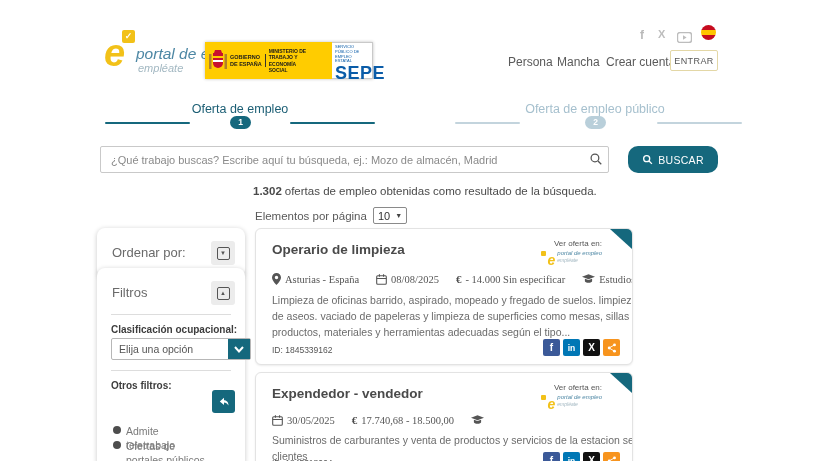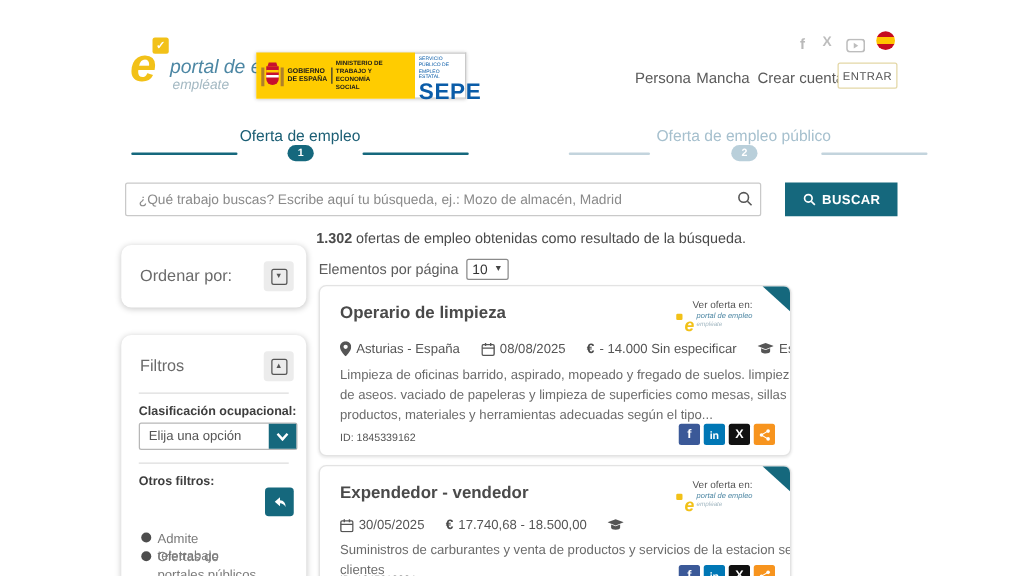--- a/index.html
+++ b/index.html
@@ -36,35 +36,35 @@
   .step-line.inactive { background:#c3d4dd; }
   .step-label { top:102px; font-size:12.5px; color:#1b5e74; text-align:center; cursor:pointer; }
   .step-label.inactive { color:#a6c0ce; }
   .step-badge { top:116px; width:21px; height:13px; border-radius:7px; background:#15687d; color:#fff; font-size:8.5px; font-weight:bold; text-align:center; line-height:13px; }
   .step-badge.inactive { background:#b9cfda; }
 
   
   .search-input { left:100px; top:146px; width:509px; height:27px; border:1px solid #c9c9c9; border-radius:2px; padding:0 30px 0 10px; font-size:11px; color:#444; font-family:inherit; }
   .search-input::placeholder { color:#8a8a8a; }
   .search-glyph { left:589px; top:152px; }
-  .btn-buscar { left:628px; top:146px; width:90px; height:27px; background:#15687d; color:#fff; border:none; border-radius:0; font-size:10.5px; font-weight:bold; font-family:inherit; letter-spacing:.3px; display:flex; align-items:center; justify-content:center; gap:5px; cursor:pointer; }
+  .btn-buscar { left:628px; top:146px; width:90px; height:27px; background:#15687d; color:#fff; border:none; border-radius:10px; font-size:10.5px; font-weight:normal; font-family:inherit; letter-spacing:.3px; display:flex; align-items:center; justify-content:center; gap:5px; cursor:pointer; }
 
   .results-line { left:253px; top:185px; font-size:11.5px; color:#4a4a4a; }
   .results-line b { margin-right:3px; }
 
   
   .side-card { left:97px; width:148px; background:#fff; border-radius:8px; box-shadow:0 1px 5px rgba(0,0,0,.22); }
-  .side-card.sort { top:196px; height:50px; }
+  .side-card.sort { top:228px; height:50px; }
   .side-card.filters { top:268px; height:200px; }
   .side-title { position:absolute; left:15px; top:17px; font-size:13px; color:#6a6a6a; }
   .collapse-btn { position:absolute; right:10px; top:13px; width:24px; height:24px; background:#ececec; border-radius:3px; display:flex; align-items:center; justify-content:center; cursor:pointer; }
   .collapse-inner { width:13px; height:13px; border:1.5px solid #555; border-radius:2px; display:flex; align-items:center; justify-content:center; font-size:6px; color:#555; line-height:1; }
   .divider { position:absolute; left:14px; width:120px; height:1px; background:#ddd; }
   .filt-label { position:absolute; left:14px; font-size:10px; font-weight:bold; color:#3d3d3d; }
-  .occ-select { position:absolute; left:14px; top:70px; width:127px; height:22px; border:1px solid #b7b7b7; border-radius:2px; background:#fff; cursor:pointer; }
+  .occ-select { position:absolute; left:14px; top:70px; width:140px; height:22px; border:1px solid #b7b7b7; border-radius:2px; background:#fff; cursor:pointer; }
   .occ-select-text { position:absolute; left:7px; top:0; line-height:20px; font-size:10.5px; color:#555; }
   .occ-select-btn { position:absolute; right:0; top:0; width:22px; height:20px; background:#15687d; display:flex; align-items:center; justify-content:center; }
   .filter-item { position:absolute; left:16px; font-size:10.5px; color:#7a7a7a; line-height:1.35; width:96px; padding-left:13px; cursor:pointer; }
   .dot { position:absolute; left:0; top:2px; width:8px; height:8px; border-radius:50%; background:#4d4d4d; }
   .dot.green { background:#55b948; }
   .undo-btn { position:absolute; right:10px; top:122px; width:23px; height:23px; background:#15687d; border:none; border-radius:3px; display:flex; align-items:center; justify-content:center; cursor:pointer; }
 
   
   .per-page { left:255px; top:207px; font-size:11.5px; color:#5a5a5a; display:flex; align-items:center; gap:6px; }
   .fake-select { border:1px solid #8a8a8a; border-radius:2px; height:17px; padding:0 4px; font-size:11px; color:#333; display:flex; align-items:center; gap:5px; cursor:pointer; background:#fff; }
@@ -75,21 +75,21 @@
   .job-card.c2 { top:372px; height:106px; }
   .corner { position:absolute; right:0; top:0; width:0; height:0; border-top:20px solid #15687d; border-left:22px solid transparent; }
   .job-title { position:absolute; left:16px; top:13px; font-size:13.5px; font-weight:bold; color:#4a4a4a; cursor:pointer; }
   .ver-oferta { position:absolute; right:30px; top:10px; font-size:8px; color:#555; }
   .mini-logo { position:absolute; right:30px; top:21px; display:flex; align-items:flex-start; gap:2px; cursor:pointer; }
   .mini-e { font-size:14px; font-weight:bold; font-style:italic; color:#f2c118; line-height:1; position:relative; top:3px; }
   .mini-check { width:5px; height:5px; background:#f2c118; border-radius:1px; position:relative; top:1px; }
   .mini-text1 { font-size:6px; font-style:italic; color:#4d87a4; line-height:1.2; white-space:nowrap; }
   .mini-text2 { font-size:5px; font-style:italic; color:#a3b8c2; line-height:1.2; }
   .meta-row { position:absolute; left:16px; display:flex; gap:17px; font-size:10.5px; color:#555; align-items:center; white-space:nowrap; }
-  .meta-item { display:flex; align-items:center; gap:4px; }
+  .meta-item { display:flex; align-items:center; gap:4px;font-family:Liberation Serif, serif; }
   .euro-glyph { font-weight:bold; color:#4a4a4a; font-size:11px; }
   .job-desc { position:absolute; left:16px; width:442px; font-size:10.5px; color:#6b6b6b; line-height:1.5; }
   .job-id { position:absolute; left:16px; bottom:9px; font-size:8.5px; color:#555; }
   .share-row { position:absolute; right:12px; bottom:8px; display:flex; gap:3px; }
   .share-ic { width:17px; height:17px; border-radius:2px; color:#fff; font-size:10px; font-weight:bold; display:flex; align-items:center; justify-content:center; cursor:pointer; }
   .ic-fb { background:#3b5998; } .ic-in { background:#0077b5; font-size:8.5px; } .ic-x { background:#111; } .ic-sh { background:#f7941e; }
 </style>
 </head>
 <body>
 

